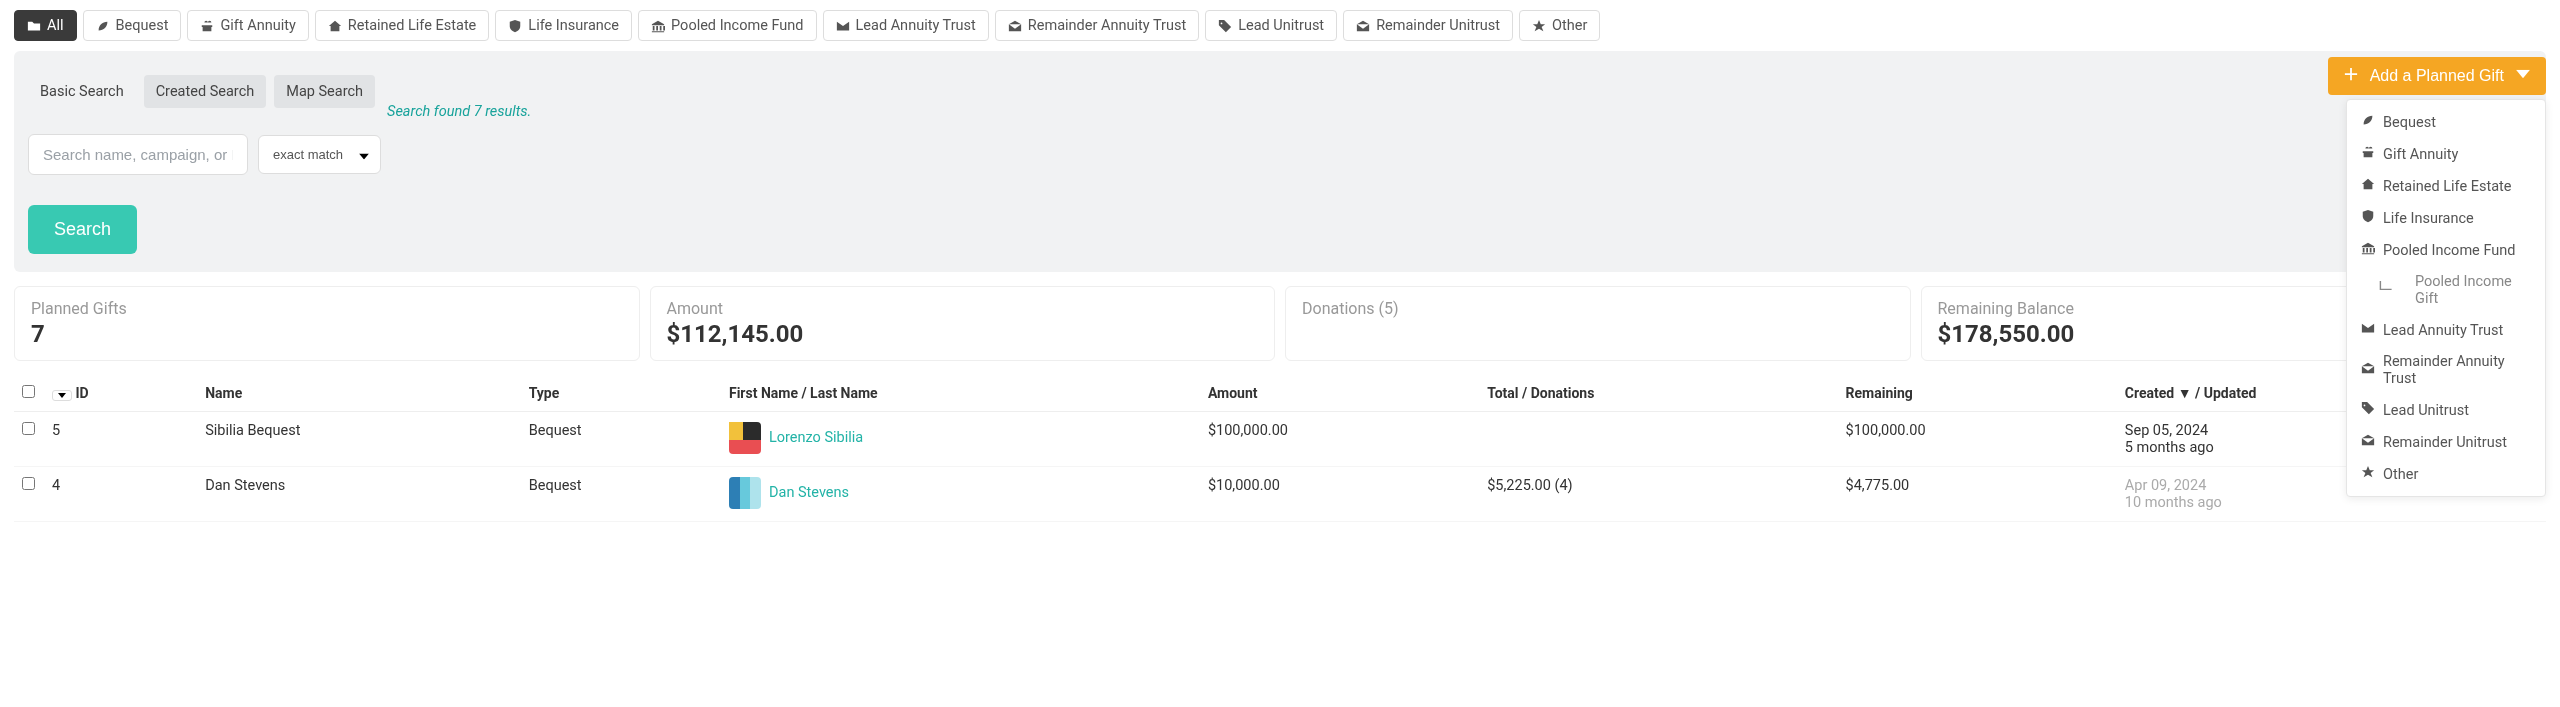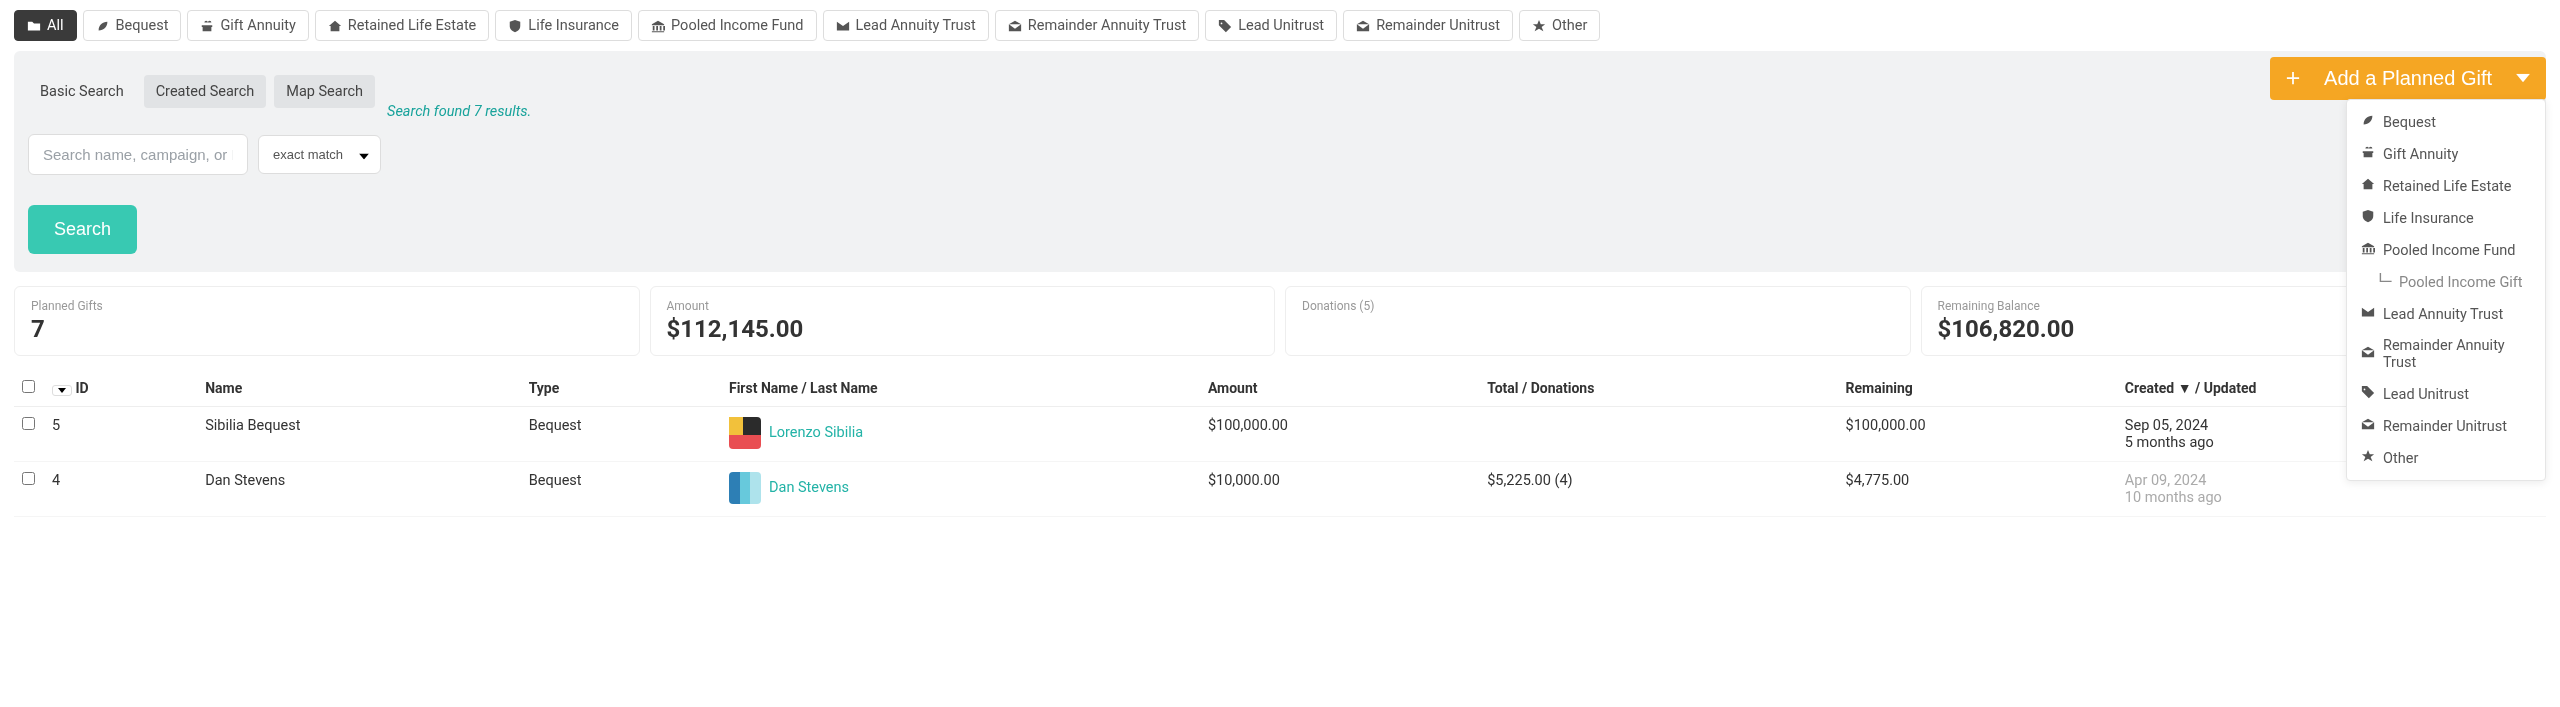--- a/index.html
+++ b/index.html
@@ -22,29 +22,29 @@
   .inputs-row { display: flex; gap: 10px; align-items: center; }
   .text-input { padding: 11px 14px; border: 1px solid #ddd; border-radius: 6px; font-size: 15px; width: 220px; }
   .text-input::placeholder { color: #9aa0a6; }
   .select-wrap { position: relative; }
   .select-wrap select { appearance: none; -webkit-appearance: none; padding: 11px 36px 11px 14px; border: 1px solid #ddd; border-radius: 6px; font-size: 13px; background: #fff; color: #555; }
   .select-wrap .caret { position: absolute; right: 12px; top: 50%; transform: translateY(-50%); pointer-events: none; color: #888; }
   .search-btn { margin-top: 30px; background: #38c9b2; color: #fff; border: none; padding: 14px 26px; font-size: 18px; border-radius: 6px; cursor: pointer; }
 
   
   .add-wrap { position: absolute; top: 6px; right: 0; }
-  .add-btn { background: #f5a623; color: #fff; border: none; padding: 10px 16px; border-radius: 4px; font-size: 20px; cursor: pointer; display: inline-flex; align-items: center; gap: 24px; }
+  .add-btn { background: #f5a623; color: #fff; border: none; padding: 10px 16px; border-radius: 4px; font-size: 16px; cursor: pointer; display: inline-flex; align-items: center; gap: 12px; }
   .dropdown { position: absolute; right: 0; top: 42px; background: #fff; border: 1px solid #e5e5e5; box-shadow: 0 2px 8px rgba(0,0,0,.08); width: 200px; padding: 6px 0; border-radius: 4px; z-index: 50;}
   .dd-item { display: flex; align-items: center; gap: 8px; padding: 7px 14px; cursor: pointer; color: #555; }
-  .dd-sub { padding-left: 32px; color: #888; display:flex; align-items:center; gap:6px; }
+  .dd-sub { padding-left: 32px; color: #888; display:flex; align-items:center; gap:22px; }
 
   
   .stats { display: flex; gap: 10px; padding: 14px 8px; }
   .card { flex: 1; border: 1px solid #eee; border-radius: 6px; padding: 12px 16px; }
-  .card .lbl { color: #999; font-size: 12px; margin-bottom: 2px; }
+  .card .lbl { color: #999; font-size: 16px; margin-bottom: 2px; }
   .card .val { font-size: 24px; font-weight: 700; color: #333; }
 
   
   .tbl { width: calc(100% - 16px); margin: 0 8px; border-collapse: collapse; }
   .tbl th { text-align: left; padding: 10px 8px; font-weight: 700; border-bottom: 1px solid #eee; color: #333; font-size: 14px;}
   .tbl td { padding: 10px 8px; vertical-align: top; border-bottom: 1px solid #f5f5f5; font-size: 14.5px; }
   .chk-col { width: 30px; }
   .caret-down { display: inline-flex; border:1px solid #ddd; padding: 2px 5px; border-radius:3px; background:#fff;}
   .link { color: #23b3a7; text-decoration: none; }
   .avatar { width: 32px; height: 32px; border-radius: 4px; display: inline-block; vertical-align: middle; margin-right: 8px; }
@@ -302,21 +302,21 @@
     </div>
     <div class="card">
       <div class="lbl">Amount</div>
       <div class="val">$112,145.00</div>
     </div>
     <div class="card">
       <div class="lbl">Donations (5)</div>
     </div>
     <div class="card">
       <div class="lbl">Remaining Balance</div>
-      <div class="val">$106,820.00</div>
+      <div class="val">$178,550.00</div>
     </div>
   </div>
 
   <table class="tbl">
     <thead>
       <tr>
         <th class="chk-col"><input type="checkbox" style=""></th>
         <th><span class="caret-down">
               <svg width="8" height="5">
                 <use href="#i-caret"></use>

